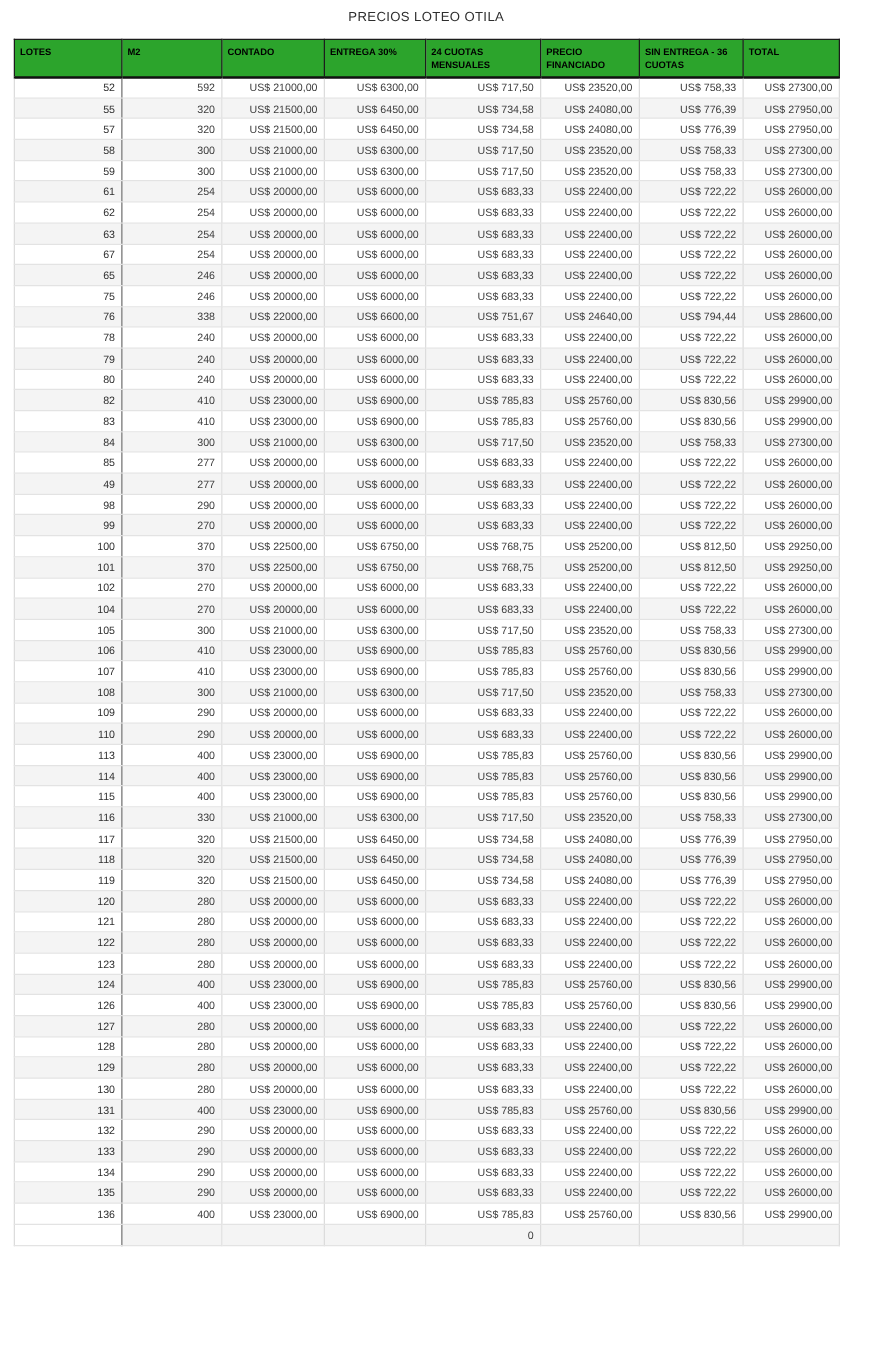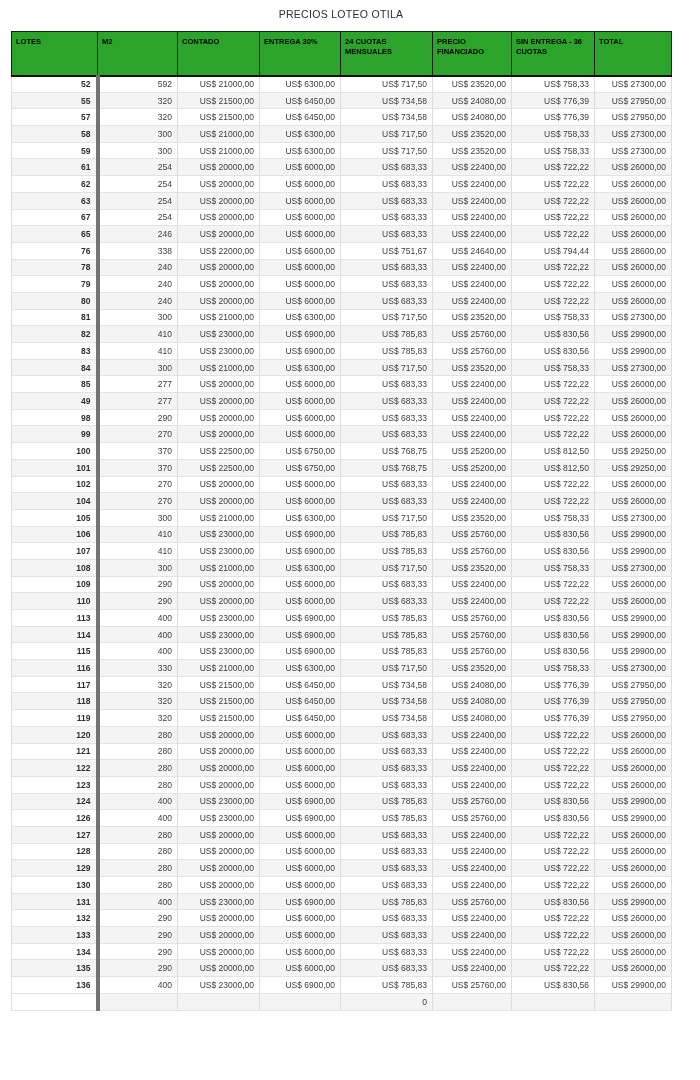--- a/index.html
+++ b/index.html
@@ -30,21 +30,21 @@
     border-collapse: collapse;
     table-layout: fixed;
   }
   thead th {
     background: #2ca42c;
     color: #000000;
     font-size: 7.5px;
     font-weight: bold;
     text-align: left;
     vertical-align: top;
-    padding: 5px 3px 18px 4px;
+    padding: 5px 3px 4px 4px;
     border: 1px solid #1c1c1c;
     border-bottom: 2px solid #111111;
     height: 21px;
     line-height: 1.3;
     box-sizing: border-box;
     text-transform: uppercase;
   }
   tbody td {
     font-size: 8.5px;
     color: #3d3d3d;
@@ -53,24 +53,24 @@
     box-sizing: border-box;
     padding: 0 5px 0 2px;
     vertical-align: middle;
     border-right: 1px solid #dcdcdc;
     border-bottom: 1px solid #e3e3e3;
     background: #ffffff;
     white-space: nowrap;
     overflow: hidden;
   }
   tbody td:first-child {
-    font-weight: bold;
+    font-weight: normal;
     color: #2f2f2f;
     border-left: 1px solid #dcdcdc;
-    border-right: 4px solid #737373;
+    border-right: 1px solid #737373;
   }
   tbody tr:nth-child(even) td {
     background: #f4f4f4;
   }
   
   tbody tr:last-child td:first-child {
     background: #ffffff;
   }
 </style>
 </head>
@@ -196,20 +196,30 @@
         <td>65</td>
         <td>246</td>
         <td>US$ 20000,00</td>
         <td>US$ 6000,00</td>
         <td>US$ 683,33</td>
         <td>US$ 22400,00</td>
         <td>US$ 722,22</td>
         <td>US$ 26000,00</td>
       </tr>
       <tr>
+        <td>75</td>
+        <td>246</td>
+        <td>US$ 20000,00</td>
+        <td>US$ 6000,00</td>
+        <td>US$ 683,33</td>
+        <td>US$ 22400,00</td>
+        <td>US$ 722,22</td>
+        <td>US$ 26000,00</td>
+      </tr>
+      <tr>
         <td>76</td>
         <td>338</td>
         <td>US$ 22000,00</td>
         <td>US$ 6600,00</td>
         <td>US$ 751,67</td>
         <td>US$ 24640,00</td>
         <td>US$ 794,44</td>
         <td>US$ 28600,00</td>
       </tr>
       <tr>
@@ -236,30 +246,20 @@
         <td>80</td>
         <td>240</td>
         <td>US$ 20000,00</td>
         <td>US$ 6000,00</td>
         <td>US$ 683,33</td>
         <td>US$ 22400,00</td>
         <td>US$ 722,22</td>
         <td>US$ 26000,00</td>
       </tr>
       <tr>
-        <td>81</td>
-        <td>300</td>
-        <td>US$ 21000,00</td>
-        <td>US$ 6300,00</td>
-        <td>US$ 717,50</td>
-        <td>US$ 23520,00</td>
-        <td>US$ 758,33</td>
-        <td>US$ 27300,00</td>
-      </tr>
-      <tr>
         <td>82</td>
         <td>410</td>
         <td>US$ 23000,00</td>
         <td>US$ 6900,00</td>
         <td>US$ 785,83</td>
         <td>US$ 25760,00</td>
         <td>US$ 830,56</td>
         <td>US$ 29900,00</td>
       </tr>
       <tr>

